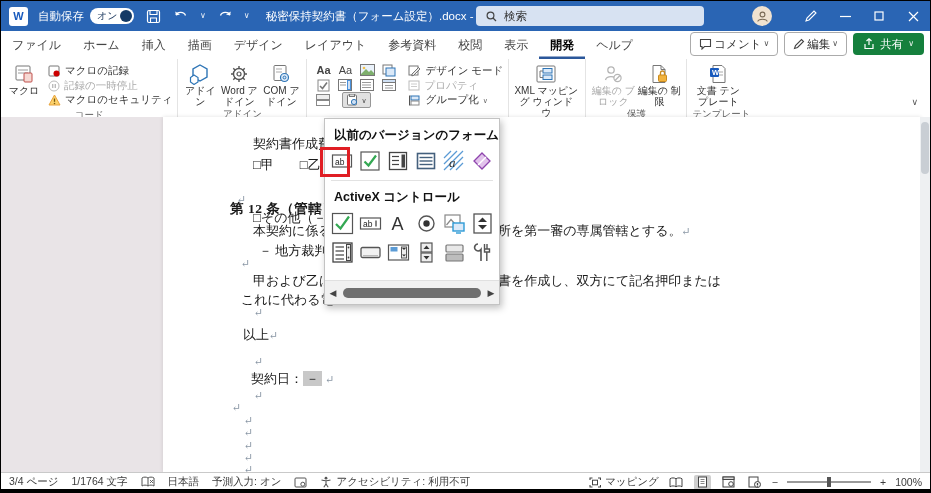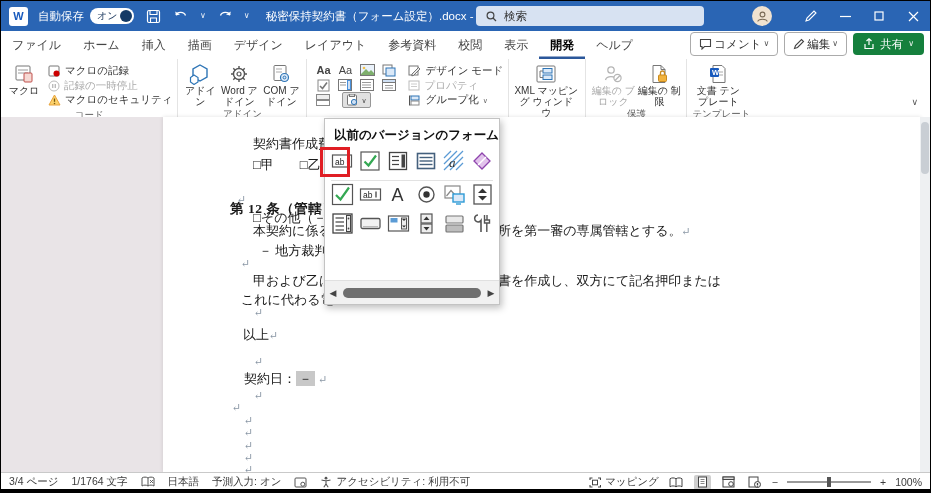--- a/index.html
+++ b/index.html
@@ -439,21 +439,21 @@
       <span class="dline" style="left: 252px; top: 221px;"><span>本契約に係る</span></span>
       <span class="dline" style="left: 497px; top: 221px;"><span>所を第一審の専属管轄とする。</span><span class="mark">↵</span></span>
       <span class="dline" style="left: 258px; top: 241px;"><span>－ 地方裁判所</span></span>
       <span class="dline" style="left: 240px; top: 254px;"><span class="mark">↵</span></span>
       <span class="dline" style="left: 252px; top: 271px;"><span>甲および乙は</span></span>
       <span class="dline" style="left: 497px; top: 271px;"><span>書を作成し、双方にて記名押印または</span></span>
       <span class="dline" style="left: 240px; top: 290px;"><span>これに代わる電</span></span>
       <span class="dline" style="left: 253px; top: 303px;"><span class="mark">↵</span></span>
       <span class="dline" style="left: 242px; top: 325px;"><span>以上</span><span class="mark">↵</span></span>
       <span class="dline" style="left: 253px; top: 352px;"><span class="mark">↵</span></span>
-      <span class="dline" style="left: 243px; top: 369px;"><span>契約日：</span><span class="ffield">－</span><span> </span><span class="mark">↵</span></span>
+      <span class="dline" style="left: 250px; top: 369px;"><span>契約日：</span><span class="ffield">－</span><span> </span><span class="mark">↵</span></span>
       <span class="dline" style="left: 253px; top: 386px;"><span class="mark">↵</span></span>
       <span class="dline" style="left: 231px; top: 398px;"><span class="mark">↵</span></span>
       <span class="dline" style="left: 243px; top: 411px;"><span class="mark">↵</span></span>
       <span class="dline" style="left: 243px; top: 423px;"><span class="mark">↵</span></span>
       <span class="dline" style="left: 243px; top: 436px;"><span class="mark">↵</span></span>
       <span class="dline" style="left: 243px; top: 448px;"><span class="mark">↵</span></span>
       <span class="dline" style="left: 243px; top: 460px;"><span class="mark">↵</span></span>
     </div>
 
   <div id="dropdown" style="z-index:20">
@@ -502,20 +502,21 @@
           </svg>
       </span>
       <span class="dd-cell">
         <svg width="22" height="22" viewBox="0 0 22 22">
             <polygon points="11,3 19,11 11,19 3,11" fill="#e2c2ec" stroke="#8e44ad" stroke-width="1.3"></polygon>
             <line x1="7" y1="15" x2="15" y2="7" stroke="#fff" stroke-width="1.4"></line>
           </svg>
       </span>
     </div>
     <div style="border-top:1px solid #e2e2e2;margin:6px 6px 0 6px;"></div>
+    <div class="dd-header">ActiveX コントロール</div>
     <div class="dd-row">
       <span class="dd-cell">
         <svg width="23" height="23" viewBox="0 0 23 23">
             <rect x="1.5" y="1.5" width="20" height="20" fill="#fff" stroke="#555" stroke-width="1.2"></rect>
             <path d="M5 12 L9.5 16.5 L18 4.5" fill="none" stroke="#34a853" stroke-width="2.2"></path>
           </svg>
       </span>
       <span class="dd-cell">
         <svg width="23" height="23" viewBox="0 0 23 23">
             <rect x="1.5" y="6" width="20" height="11" fill="#fff" stroke="#555" stroke-width="1.2"></rect>

